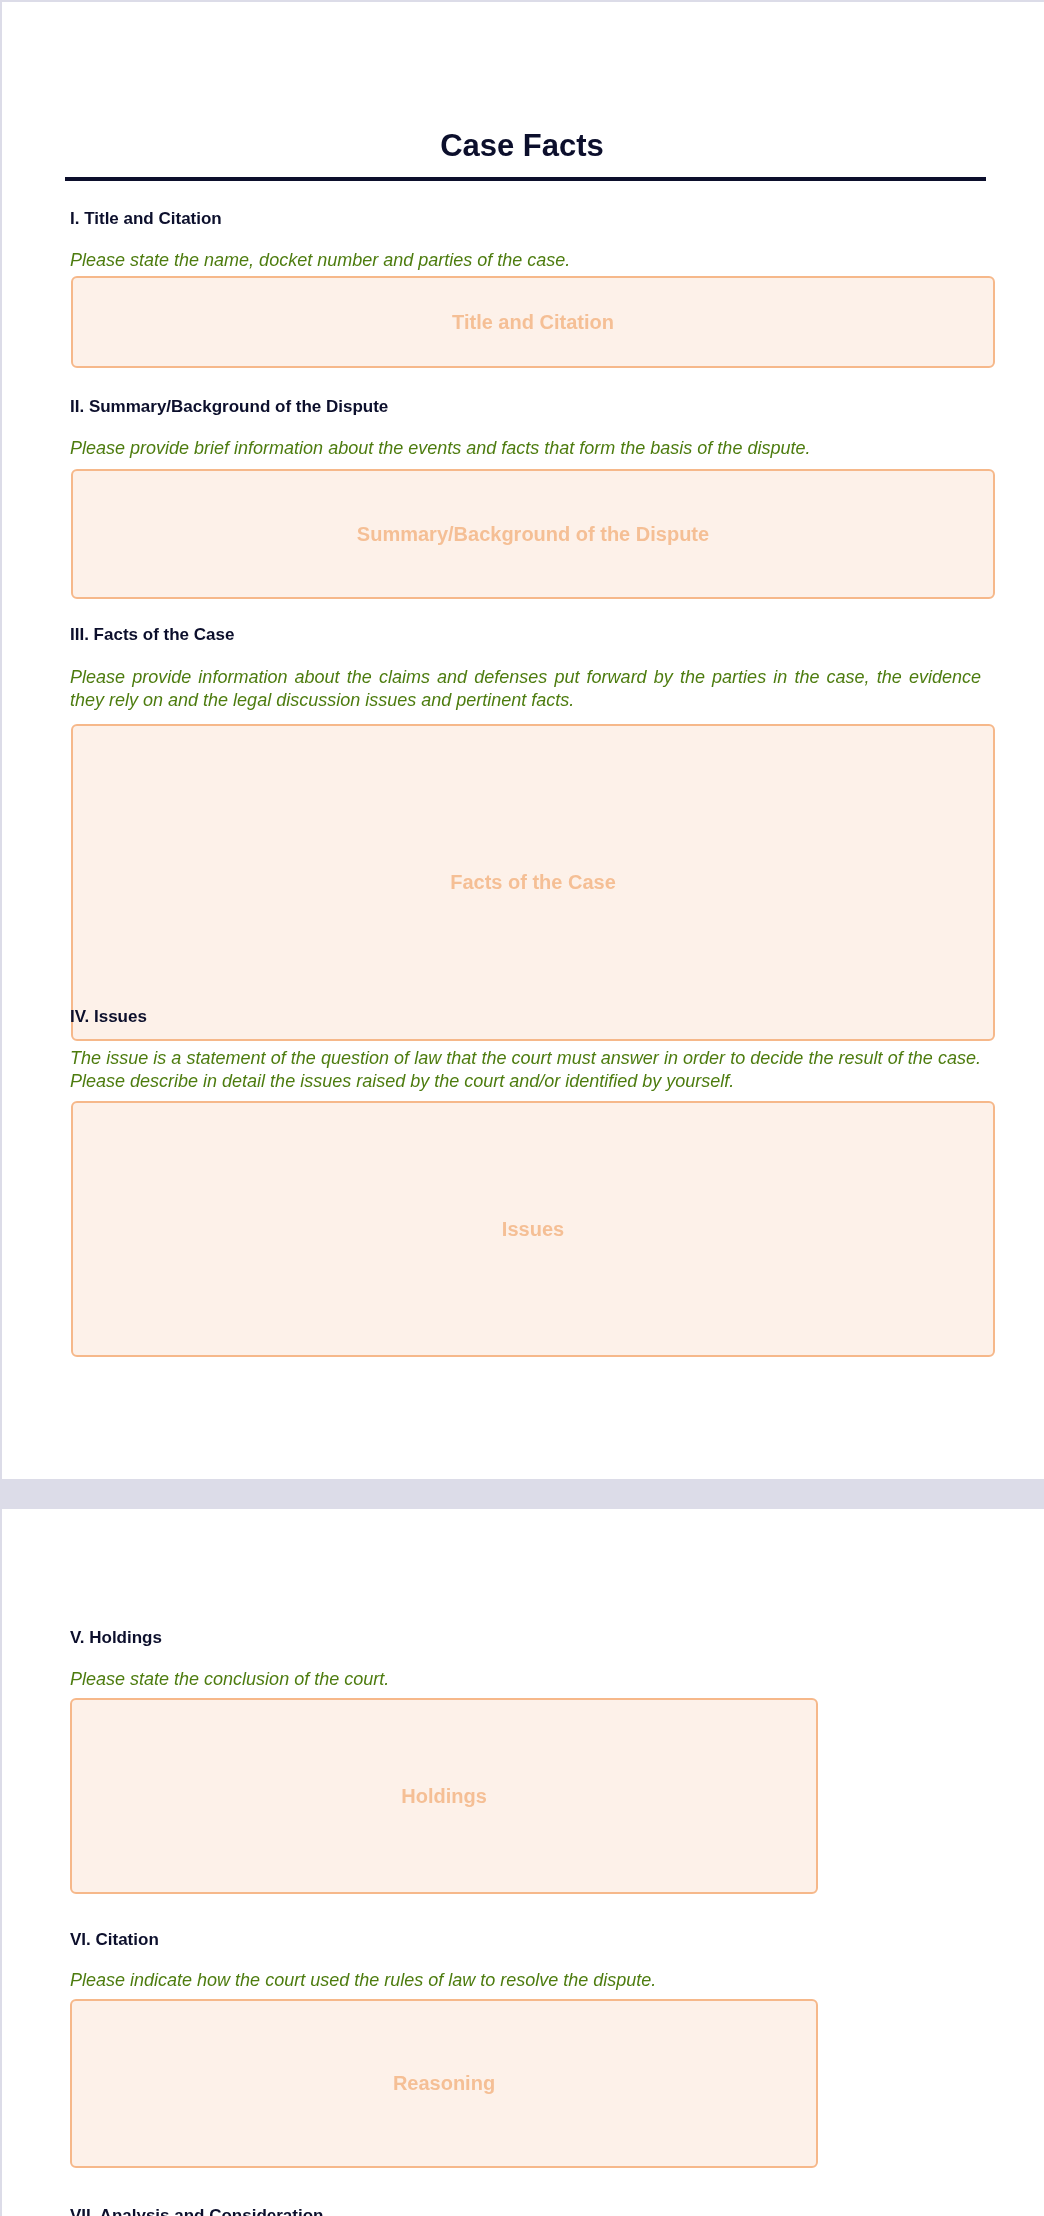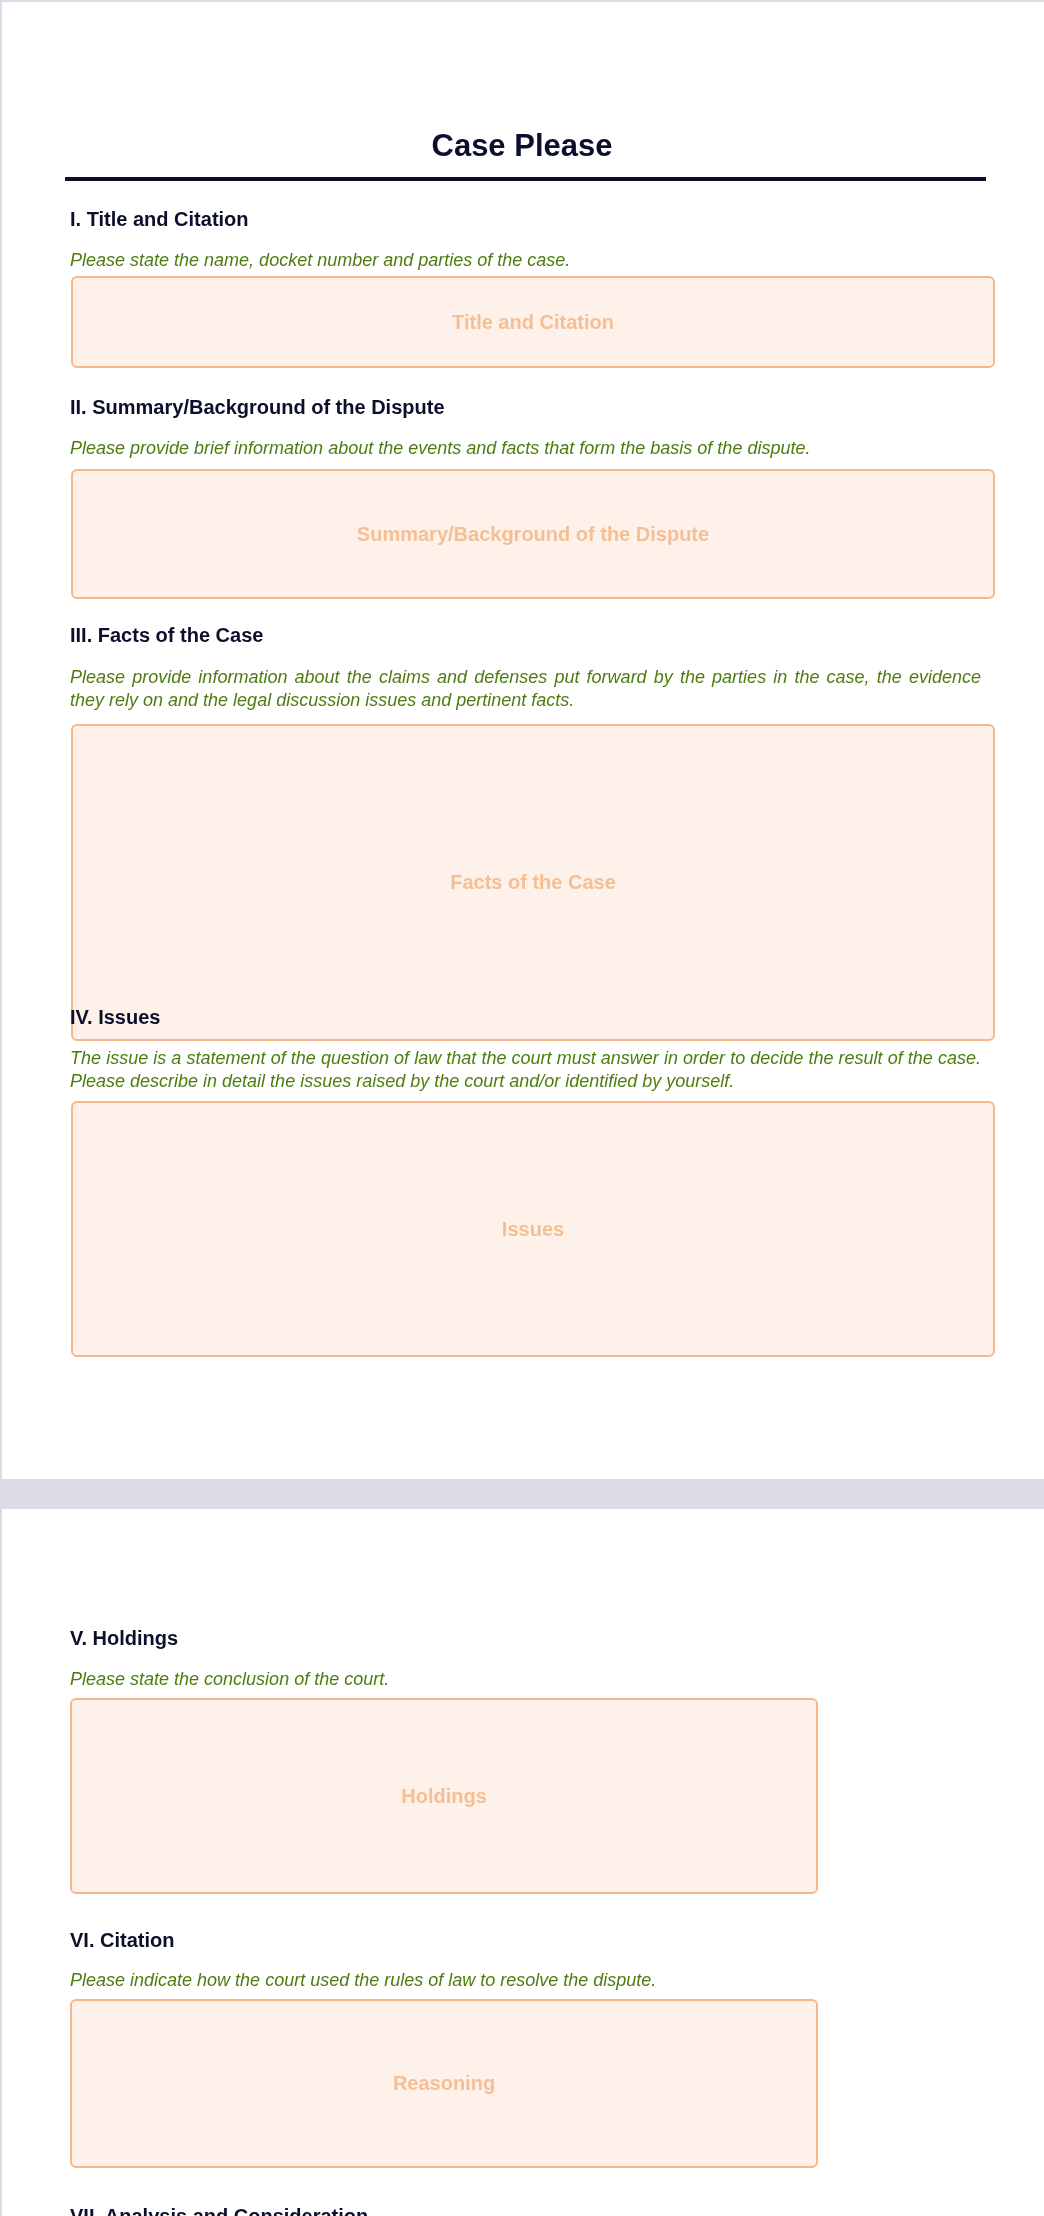--- a/index.html
+++ b/index.html
@@ -17,21 +17,21 @@
     position: absolute; left: 0; width: 1044px; top: 126px;
     text-align: center; font-size: 31px; font-weight: bold; color: #0c0f2c;
     margin: 0; line-height: 40px;
   }
   .title-rule {
     position: absolute; left: 65px; width: 921px; top: 177px; height: 4px;
     background: #0c0f2c;
   }
   .sec-heading {
     position: absolute; left: 70px; margin: 0;
-    font-size: 20px; font-weight: bold; color: #0c0f2c; line-height: 26px;
+    font-size: 17px; font-weight: bold; color: #0c0f2c; line-height: 26px;
     white-space: nowrap;
   }
   .sec-desc {
     position: absolute; left: 70px; width: 911px; margin: 0;
     font-size: 18px; font-style: italic; color: #4d7c0f; line-height: 23px;
     text-align: justify; text-align-last: left;
   }
   .field {
     position: absolute; left: 71px; width: 924px;
     box-sizing: border-box; background: #fdf1e9;
@@ -40,21 +40,21 @@
     font-size: 20px; color: #f5bf95; cursor: text; font-weight: bold;
   }
   .field.narrow { left: 70px; width: 748px; }
 </style>
 </head>
 <body>
 
 <div class="page page1"></div>
 <div class="page page2"></div>
 
-<h1 class="doc-title">Case Please</h1>
+<h1 class="doc-title">Case Facts</h1>
 <div class="title-rule"></div>
 
 <h2 class="sec-heading" style="top:206px;">I. Title and Citation</h2>
 <p class="sec-desc" style="top:249px;">Please state the name, docket number and parties of the case.</p>
 <div class="field" style="top:276px;height:92px;">
   <span>Title and Citation</span>
 </div>
 
 <h2 class="sec-heading" style="top:394px;">II. Summary/Background of the Dispute</h2>
 <p class="sec-desc" style="top:437px;">Please provide brief information about the events and facts that form the basis of the dispute.</p>

